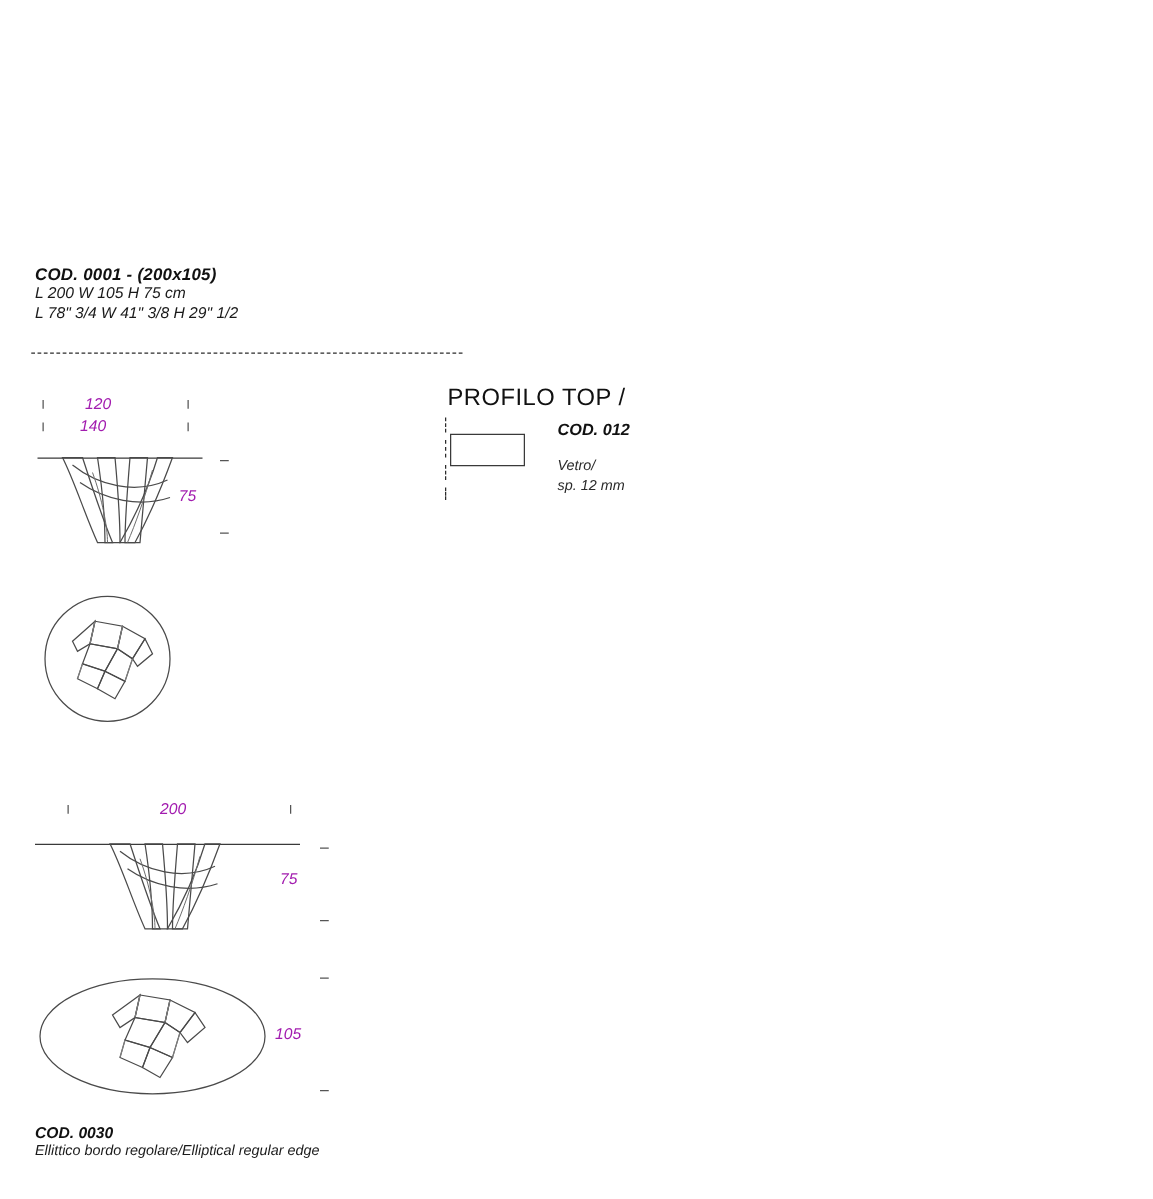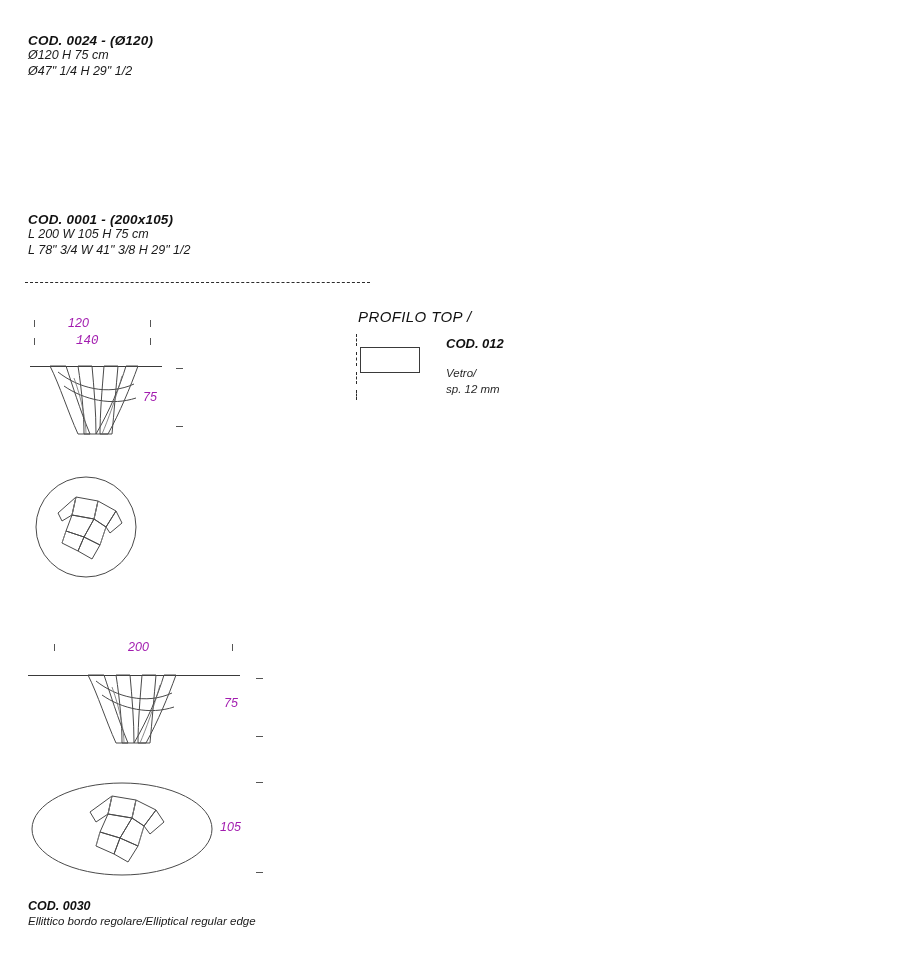--- a/index.html
+++ b/index.html
@@ -77,22 +77,21 @@
     position: absolute;
     height: 1px;
     background: #3a3a3a;
   }
 
   
   #profilo-heading {
     position: absolute;
     left: 358px;
     top: 308px;
-    font-size: 15px;
-    font-style: italic;
+    font-size: 19px;
     letter-spacing: 0.4px;
     color: #111;
     white-space: nowrap;
   }
   #profile-rect {
     position: absolute;
     left: 360px;
     top: 347px;
     width: 58px;
     height: 24px;
@@ -154,44 +153,39 @@
   #caption-round { top: 595px; }
   #caption-ellipse { top: 899px; }
 
   svg { display: block; overflow: visible; }
 </style>
 </head>
 <body>
 
 <div class="page">
 
-  <div class="spec-block" id="spec-0">
-    <div class="spec-title">COD. 0024 - (Ø120)</div>
-    <div class="spec-line">Ø120 H 75 cm</div>
-    <div class="spec-line">Ø47" 1/4 H 29" 1/2</div>
-  </div>
 
 
   <div class="spec-block" id="spec-2">
     <div class="spec-title">COD. 0001 - (200x105)</div>
     <div class="spec-line">L 200 W 105  H 75 cm</div>
     <div class="spec-line">L 78" 3/4 W 41" 3/8 H 29" 1/2</div>
   </div>
 
   <div class="divider"></div>
 
   <div class="drawing" id="round-elevation" style="left:28px; top:316px; width:220px; height:130px;">
 
     <div class="tick tick-v" style="left:6px; top:4px;"></div>
     <div class="tick tick-v" style="left:122px; top:4px;"></div>
     <div class="tick tick-v" style="left:6px; top:22px;"></div>
     <div class="tick tick-v" style="left:122px; top:22px;"></div>
 
     <div class="dim-label" style="left:40px; top:0px;">120</div>
-    <div class="dim-label" style="left:48px; top:18px;font-family:Liberation Mono, monospace;">140</div>
+    <div class="dim-label" style="left:36px; top:18px;">140</div>
 
     <div class="rule-h" style="left:2px; top:50px; width:132px;"></div>
 
     <svg width="140" height="80" style="position:absolute; left:10px; top:50px;">
       <g fill="none" stroke="#4a4a4a" stroke-width="1">
         <path d="M12,0 C22,20 30,46 40,68 L52,68 C42,44 34,18 28,0 Z"></path>
         <path d="M100,0 C92,22 82,46 70,68 L58,68 C72,44 82,20 88,0 Z"></path>
         <path d="M40,0 C44,26 46,50 46,68 L58,68 C58,46 56,22 54,0 Z"></path>
         <path d="M66,0 C64,24 62,48 62,68 L74,68 C76,46 78,22 80,0 Z"></path>
         <path d="M20,6 C40,22 70,30 96,18"></path>

